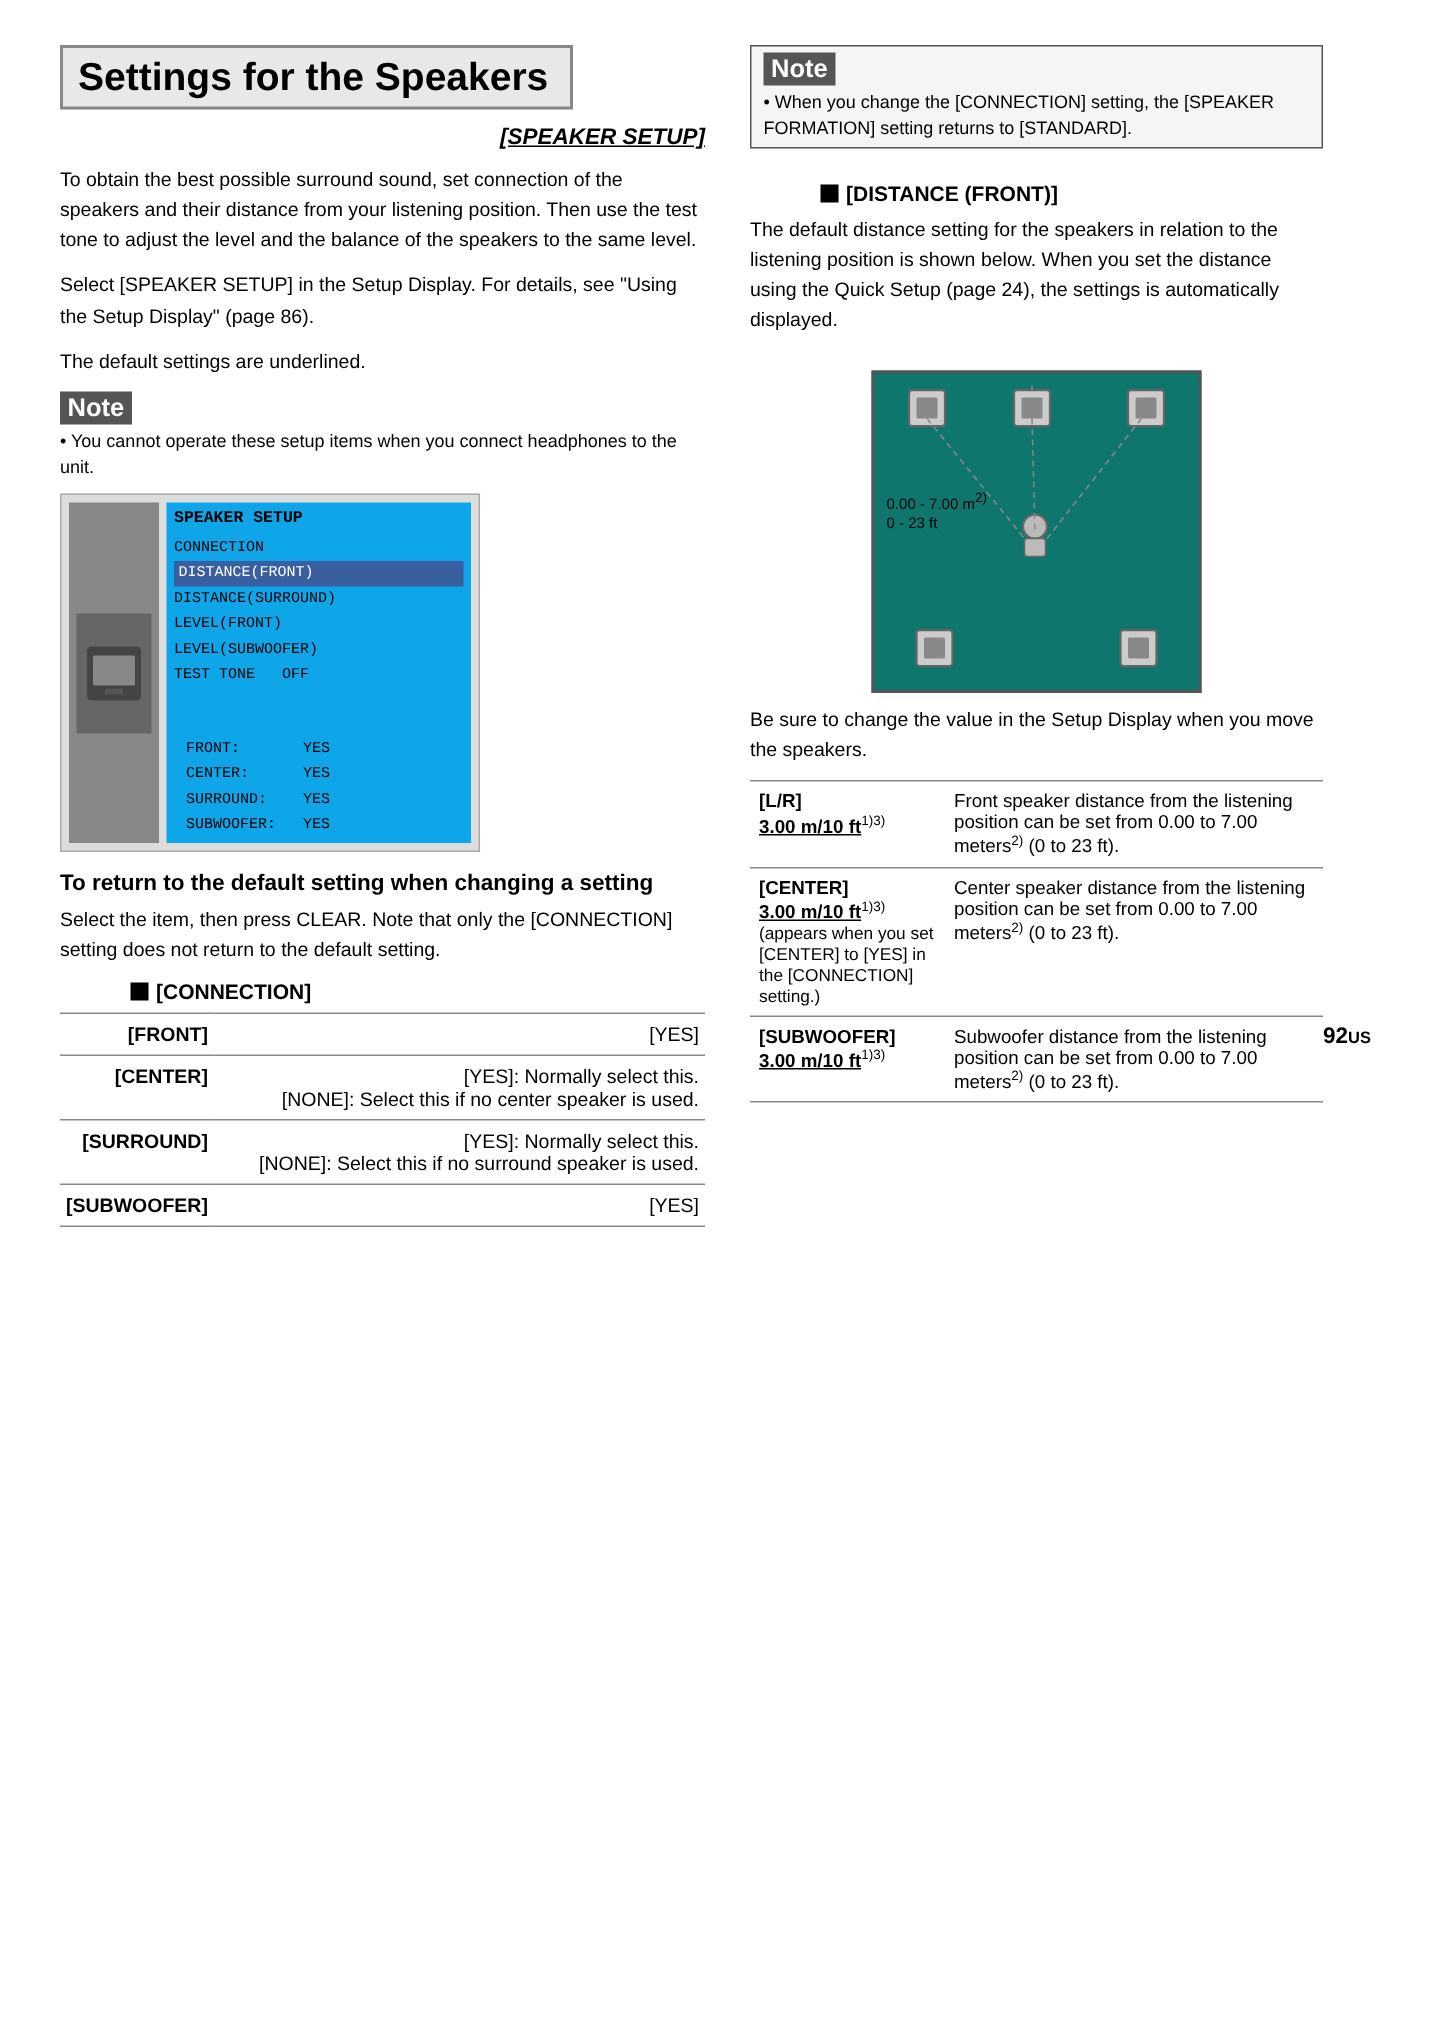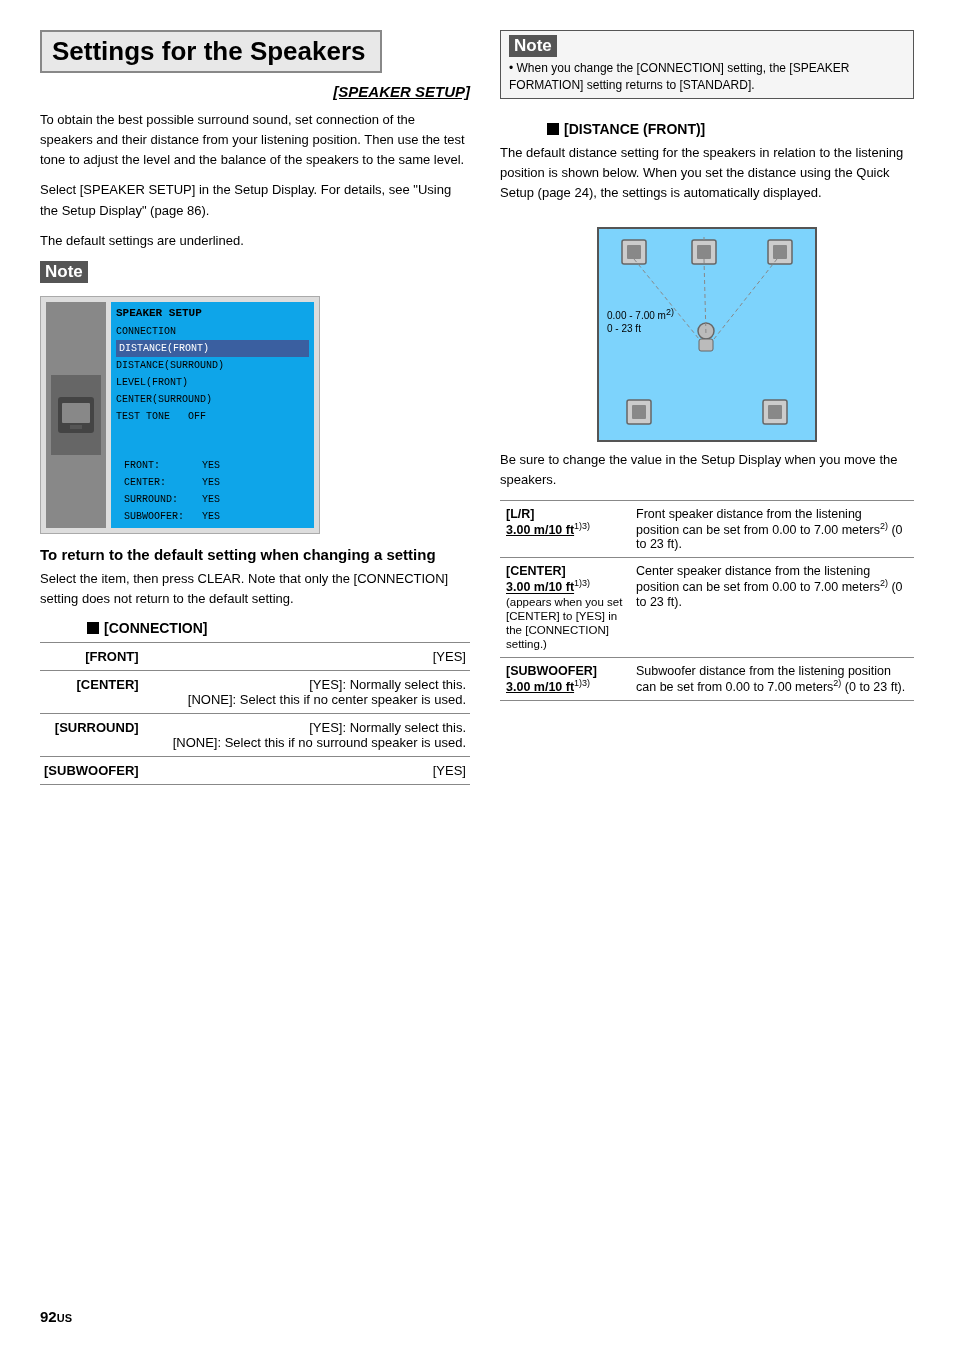--- a/index.html
+++ b/index.html
@@ -10,21 +10,21 @@
       color: #000;
       width: 954px;
       min-height: 1355px;
       padding: 0;
     }
     .page {
       width: 954px;
       min-height: 1355px;
       padding: 30px 40px 30px 40px;
       display: flex;
-      flex-direction: column;
+      flex-direction: row;
     }
     .two-col {
       display: flex;
       gap: 30px;
       flex: 1;
     }
     .left-col {
       width: 430px;
       flex-shrink: 0;
     }
@@ -205,40 +205,41 @@
 
       
       <p class="body-text">Select [SPEAKER SETUP] in the Setup Display. For details, see "Using the Setup Display" (page 86).</p>
 
       
       <p class="body-text">The default settings are underlined.</p>
 
       
       <div style="margin-bottom:10px;">
         <span class="note-label">Note</span>
+        <p class="note-text">• You cannot operate these setup items when you connect headphones to the unit.</p>
       </div>
 
       
       <div class="setup-screenshot">
         <div class="setup-screenshot-left">
           <div style="width:50px;height:80px;background:#666;display:flex;align-items:center;justify-content:center;">
             <svg width="40" height="40">
               <rect x="2" y="2" width="36" height="36" fill="#444" rx="3"></rect>
               <rect x="6" y="8" width="28" height="20" fill="#888" rx="1"></rect>
               <rect x="14" y="30" width="12" height="4" fill="#555"></rect>
             </svg>
           </div>
         </div>
         <div class="setup-menu">
           <div class="setup-menu-title">SPEAKER SETUP</div>
           <div class="setup-menu-item">CONNECTION</div>
           <div class="setup-menu-item highlighted">DISTANCE(FRONT)</div>
           <div class="setup-menu-item">DISTANCE(SURROUND)</div>
           <div class="setup-menu-item">LEVEL(FRONT)</div>
-          <div class="setup-menu-item">CENTER(SURROUND)</div>
+          <div class="setup-menu-item">LEVEL(SUBWOOFER)</div>
           <div class="setup-menu-item">TEST TONE&nbsp;&nbsp;&nbsp;OFF</div>
           <div class="setup-menu-item" style="padding-left:8px;margin-top:32px;">FRONT:&nbsp;&nbsp;&nbsp;&nbsp;&nbsp;&nbsp;&nbsp;YES</div>
           <div class="setup-menu-item" style="padding-left:8px;">CENTER:&nbsp;&nbsp;&nbsp;&nbsp;&nbsp;&nbsp;YES</div>
           <div class="setup-menu-item" style="padding-left:8px;">SURROUND:&nbsp;&nbsp;&nbsp;&nbsp;YES</div>
           <div class="setup-menu-item" style="padding-left:8px;">SUBWOOFER:&nbsp;&nbsp;&nbsp;YES</div>
         </div>
       </div>
 
       
       <div class="heading-bold">To return to the default setting when changing a setting</div>
@@ -289,21 +290,21 @@
       
       <div class="heading-section">
         <span class="square-bullet"></span>
         <span style="font-weight:bold;font-size:14px;">[DISTANCE (FRONT)]</span>
       </div>
 
       
       <p class="body-text">The default distance setting for the speakers in relation to the listening position is shown below. When you set the distance using the Quick Setup (page 24), the settings is automatically displayed.</p>
 
       
-      <div style="position:relative;border:2px solid #555;background:#7dd3fc;width:220px;height:215px;margin:24px auto 8px auto;overflow:hidden;">
+      <div style="position:relative;border:2px solid #555;background:#0f766e;width:220px;height:215px;margin:24px auto 8px auto;overflow:hidden;">
 
         <div style="position:absolute;top:8px;left:90px;">
           <svg width="30" height="30">
             <rect x="3" y="3" width="24" height="24" fill="#ccc" stroke="#666" stroke-width="1.5" rx="2"></rect>
             <rect x="8" y="8" width="14" height="14" fill="#888" rx="1"></rect>
             <line x1="15" y1="3" x2="15" y2="0" stroke="#888" stroke-width="1"></line>
           </svg>
         </div>
 
         <div style="position:absolute;top:8px;left:20px;">

